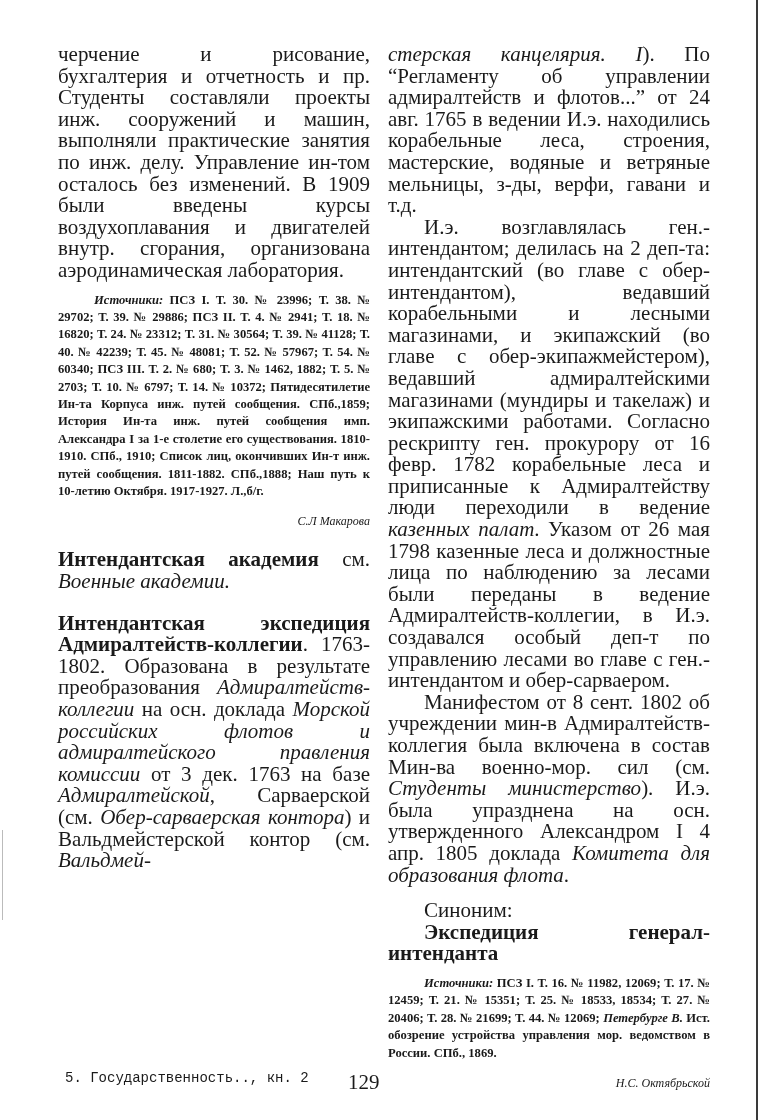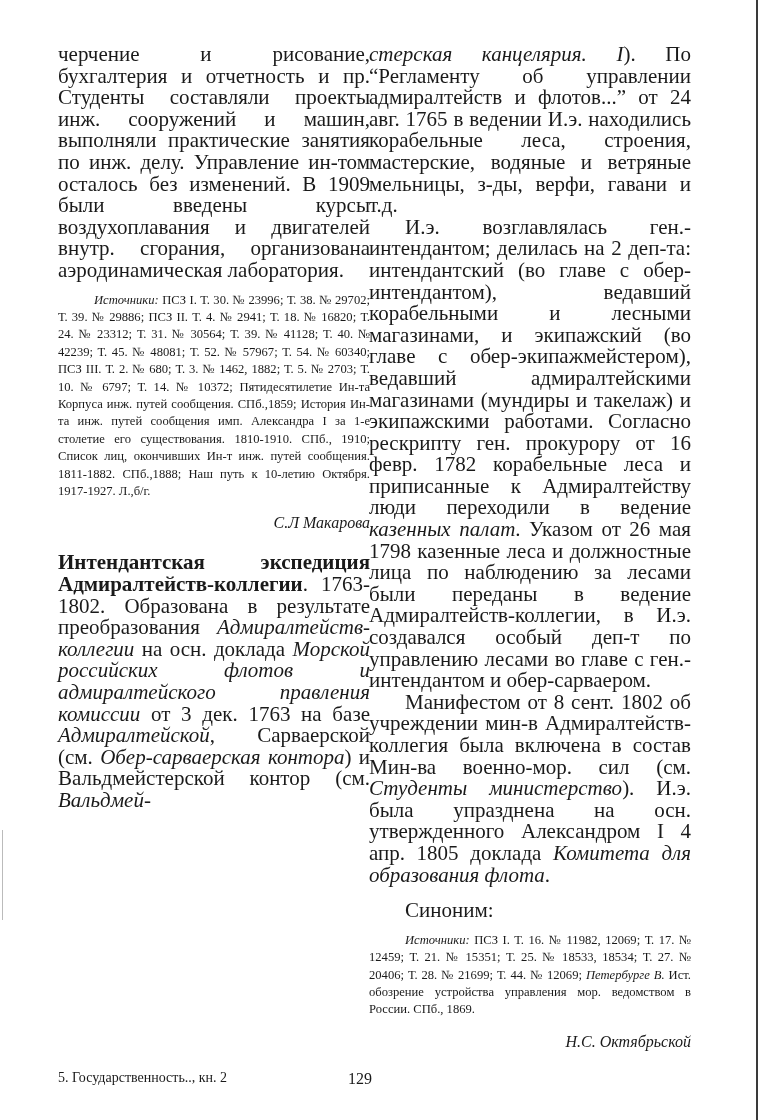--- a/index.html
+++ b/index.html
@@ -4,62 +4,64 @@
 <style>
   html, body { margin: 0; padding: 0; }
   body {
     width: 763px; height: 1120px; background: #ffffff; position: relative; overflow: hidden;
     font-family: "Liberation Serif", "DejaVu Serif", serif; color: #1a1a1a;
   }
   .page-edge { position: absolute; left: 756px; top: 0; width: 2px; height: 1120px; background: #3a3a3a; }
   .left-edge { position: absolute; left: 2px; top: 830px; width: 1px; height: 90px; background: #bbb; }
   .col { position: absolute; top: 44px; }
   .col-left { left: 58px; width: 312px; }
-  .col-right { left: 369px; width: 322px; }
+  .col-right { left: 388px; width: 322px; }
   p { margin: 0; text-align: justify; font-size: 21px; line-height: 21.6px; }
   .indent { text-indent: 36px; }
   .src { font-size: 12.6px; line-height: 17.4px; text-indent: 36px; text-align: justify; }
-  .src-block { margin-top: 10px; }
-  .author { font-size: 16px; font-style: italic; text-align: right; margin-top: 14px; }
+  .src-block { margin-top: 10px; font-weight: bold; }
+  .author { font-size: 12px; font-style: italic; text-align: right; margin-top: 14px; }
   .entry { margin-top: 20px; }
   .entry b { font-weight: bold; }
   i { font-style: italic; }
   .synonym-label { text-indent: 36px; margin-top: 14px; }
   .synonym-term { font-weight: bold; text-indent: 36px; }
   .footer { position: absolute; top: 1070px; font-size: 14px; }
-  .footer-left { left: 58px; }
-  .footer-page { left: 348px; font-size: 16px; }
+  .footer-left { left: 65px; font-family: Liberation Mono, monospace; }
+  .footer-page { left: 348px; font-size: 21px; }
 </style>
 </head>
 <body>
 
 <div class="page-edge"></div>
 <div class="left-edge"></div>
 
 <div class="col col-left">
   <p>черчение и рисование, бухгалтерия и отчетность и пр. Студенты составляли проекты инж. сооружений и машин, выполняли практические занятия по инж. делу. Управление ин-том осталось без изменений. В 1909 были введены курсы воздухоплавания и двигателей внутр. сгорания, организована аэродинамическая лаборатория.</p>
 
   <div class="src-block">
     <p class="src"><i>Источники:</i><span> ПСЗ I. Т. 30. № 23996; Т. 38. № 29702; Т. 39. № 29886; ПСЗ II. Т. 4. № 2941; Т. 18. № 16820; Т. 24. № 23312; Т. 31. № 30564; Т. 39. № 41128; Т. 40. № 42239; Т. 45. № 48081; Т. 52. № 57967; Т. 54. № 60340; ПСЗ III. Т. 2. № 680; Т. 3. № 1462, 1882; Т. 5. № 2703; Т. 10. № 6797; Т. 14. № 10372; Пятидесятилетие Ин-та Корпуса инж. путей сообщения. СПб.,1859; История Ин-та инж. путей сообщения имп. Александра I за 1-е столетие его существования. 1810-1910. СПб., 1910; Список лиц, окончивших Ин-т инж. путей сообщения. 1811-1882. СПб.,1888; Наш путь к 10-летию Октября. 1917-1927. Л.,б/г.</span></p>
   </div>
   <div class="author">С.Л Макарова</div>
 
+  <p class="entry"><b>Интендантская академия</b><span> см. </span><i>Военные академии.</i></p>
 
 
   <p class="entry"><b>Интендантская экспедиция Адмиралтейств-коллегии</b><span>. 1763-1802.</span><span> Образована в результате преобразования </span><i>Адмиралтейств-коллегии</i><span> на осн. доклада </span><i>Морской российских флотов и адмиралтейского правления комиссии</i><span> от 3 дек. 1763 на базе </span><i>Адмиралтейской</i><span>, Сарваерской (см. </span><i>Обер-сарваерская контора</i><span>) и Вальдмейстерской контор (см. </span><i>Вальдмей-</i></p>
 </div>
 
 <div class="col col-right">
   <p><i>стерская канцелярия. I</i><span>). По “Регламенту об управлении адмиралтейств и флотов...” от 24 авг. 1765 в ведении И.э. находились корабельные леса, строения, мастерские, водяные и ветряные мельницы, з-ды, верфи, гавани и т.д.</span></p>
 
   <p class="indent"><span>И.э. возглавлялась ген.-интендантом; делилась на 2 деп-та: интендантский (во главе с обер-интендантом), ведавший корабельными и лесными магазинами, и экипажский (во главе с обер-экипажмейстером), ведавший адмиралтейскими магазинами (мундиры и такелаж) и экипажскими работами. Согласно рескрипту ген. прокурору от 16 февр. 1782 корабельные леса и приписанные к Адмиралтейству люди переходили в ведение </span><i>казенных палат</i><span>. Указом от 26 мая 1798 казенные леса и должностные лица по наблюдению за лесами были переданы в ведение Адмиралтейств-коллегии, в И.э. создавался особый деп-т по управлению лесами во главе с ген.-интендантом и обер-сарваером.</span></p>
 
   <p class="indent"><span>Манифестом от 8 сент. 1802 об учреждении мин-в Адмиралтейств-коллегия была включена в состав Мин-ва военно-мор. сил (см. </span><i>Студенты министерство</i><span>). И.э. была упразднена на осн. утвержденного Александром I 4 апр. 1805 доклада </span><i>Комитета для образования флота</i><span>.</span></p>
 
   <p class="synonym-label">Синоним:</p>
+  <p class="synonym-term">Экспедиция генерал-интенданта</p>
 
   <div class="src-block">
     <p class="src"><i>Источники:</i><span> ПСЗ I. Т. 16. № 11982, 12069; Т. 17. № 12459; Т. 21. № 15351; Т. 25. № 18533, 18534; Т. 27. № 20406; Т. 28. № 21699; Т. 44. № 12069; </span><i>Петербурге В.</i><span> Ист. обозрение устройства управления мор. ведомством в России. СПб., 1869.</span></p>
   </div>
   <div class="author">Н.С. Октябрьской</div>
 </div>
 
 <div class="footer footer-left">5. Государственность.., кн. 2</div>
 <div class="footer footer-page">129</div>
 

